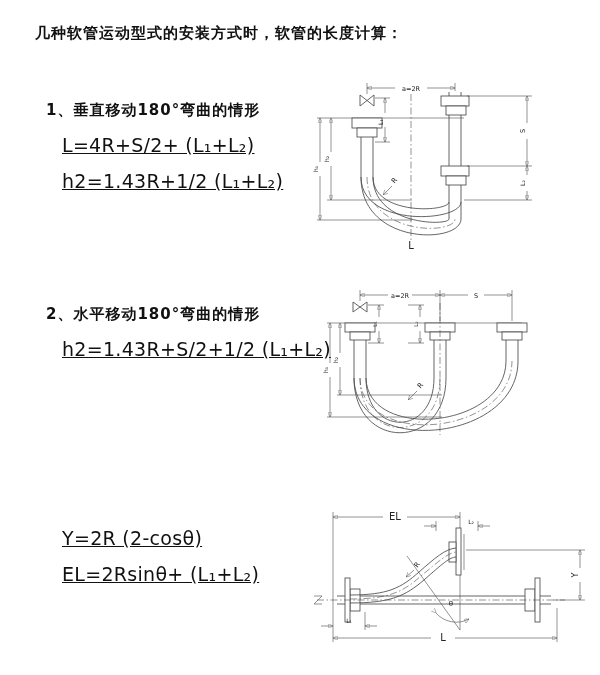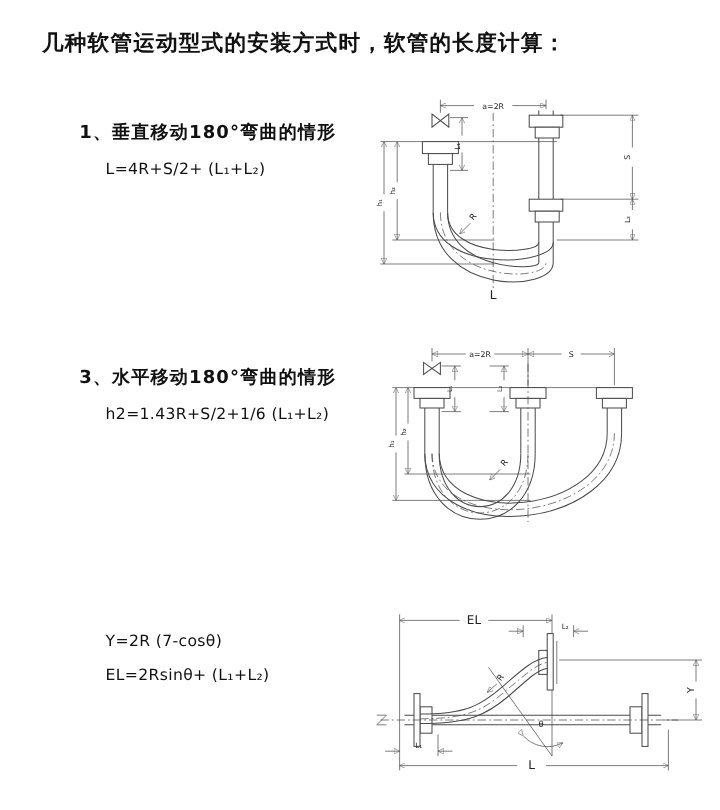--- a/index.html
+++ b/index.html
@@ -2,57 +2,58 @@
 <html><head>
 <meta charset="utf-8">
 <style>
   html,body{margin:0;padding:0;}
   body{
     width:600px;height:675px;position:relative;background:#ffffff;
     font-family:"DejaVu Sans","Liberation Sans",sans-serif;color:#111;
     overflow:hidden;
   }
   .title{
-    position:absolute;left:35px;top:24px;font-size:18px;font-weight:bold;
+    position:absolute;left:35px;top:24px;font-size:15px;font-weight:bold;
     letter-spacing:1px;white-space:nowrap;
   }
   .section{position:absolute;left:46px;}
   #sec1{top:101px}
   #sec2{top:305px}
   #sec3{top:513px}
-  .sec-heading{font-size:15px;font-weight:bold;letter-spacing:1px;white-space:nowrap;margin-left:20px;}
-  .formula{margin-left:42px;margin-top:14px;font-size:13px;white-space:nowrap;letter-spacing:.3px;}
+  .sec-heading{font-size:15px;font-weight:bold;letter-spacing:1px;white-space:nowrap;}
+  .formula{margin-left:16px;margin-top:14px;font-size:19px;white-space:nowrap;letter-spacing:.3px;text-decoration:underline;}
   .diagram{position:absolute;}
   #diagram1{left:312px;top:76px;}
   #diagram2{left:322px;top:283px;}
   #diagram3{left:303px;top:500px;}
   svg line,svg path,svg rect{stroke:#4a4a4a;fill:none;stroke-width:.85;}
   svg .thin{stroke-width:.6;}
   svg .cl{stroke-dasharray:7 2.5 1.5 2.5;stroke-width:.6;}
   svg .mask{fill:#ffffff;}
   svg .hatch{stroke:none;}
   svg text{fill:#222;stroke:none;font-family:"DejaVu Sans",sans-serif;}
 </style>
 </head>
 <body>
 
 <div class="title">几种软管运动型式的安装方式时，软管的长度计算：</div>
 
 <div class="section" id="sec1">
   <div class="sec-heading">1、垂直移动180°弯曲的情形</div>
   <div class="formula">L=4R+S/2+ (L₁+L₂)</div>
+  <div class="formula">h2=1.43R+1/2 (L₁+L₂)</div>
 </div>
 
 <div class="section" id="sec2">
-  <div class="sec-heading">3、水平移动180°弯曲的情形</div>
-  <div class="formula">h2=1.43R+S/2+1/6 (L₁+L₂)</div>
+  <div class="sec-heading">2、水平移动180°弯曲的情形</div>
+  <div class="formula">h2=1.43R+S/2+1/2 (L₁+L₂)</div>
 </div>
 
 <div class="section" id="sec3">
-  <div class="formula">Y=2R (7-cosθ)</div>
+  <div class="formula">Y=2R (2-cosθ)</div>
   <div class="formula">EL=2Rsinθ+ (L₁+L₂)</div>
 </div>
 
 <svg id="diagram1" class="diagram" width="265" height="178" viewBox="0 0 265 178">
   <defs>
     <marker id="d1ar" viewBox="0 0 10 10" refX="10" refY="5" markerWidth="8" markerHeight="8" orient="auto">
       <path d="M0,0 L10,5 L0,10 Z" fill="#4a4a4a" stroke="none"></path>
     </marker>
     <pattern id="d1h" width="5" height="5" patternUnits="userSpaceOnUse">
       <path d="M0,5 L5,0 M0,0 L5,5" stroke="#6a6a6a" stroke-width="0.6"></path>

